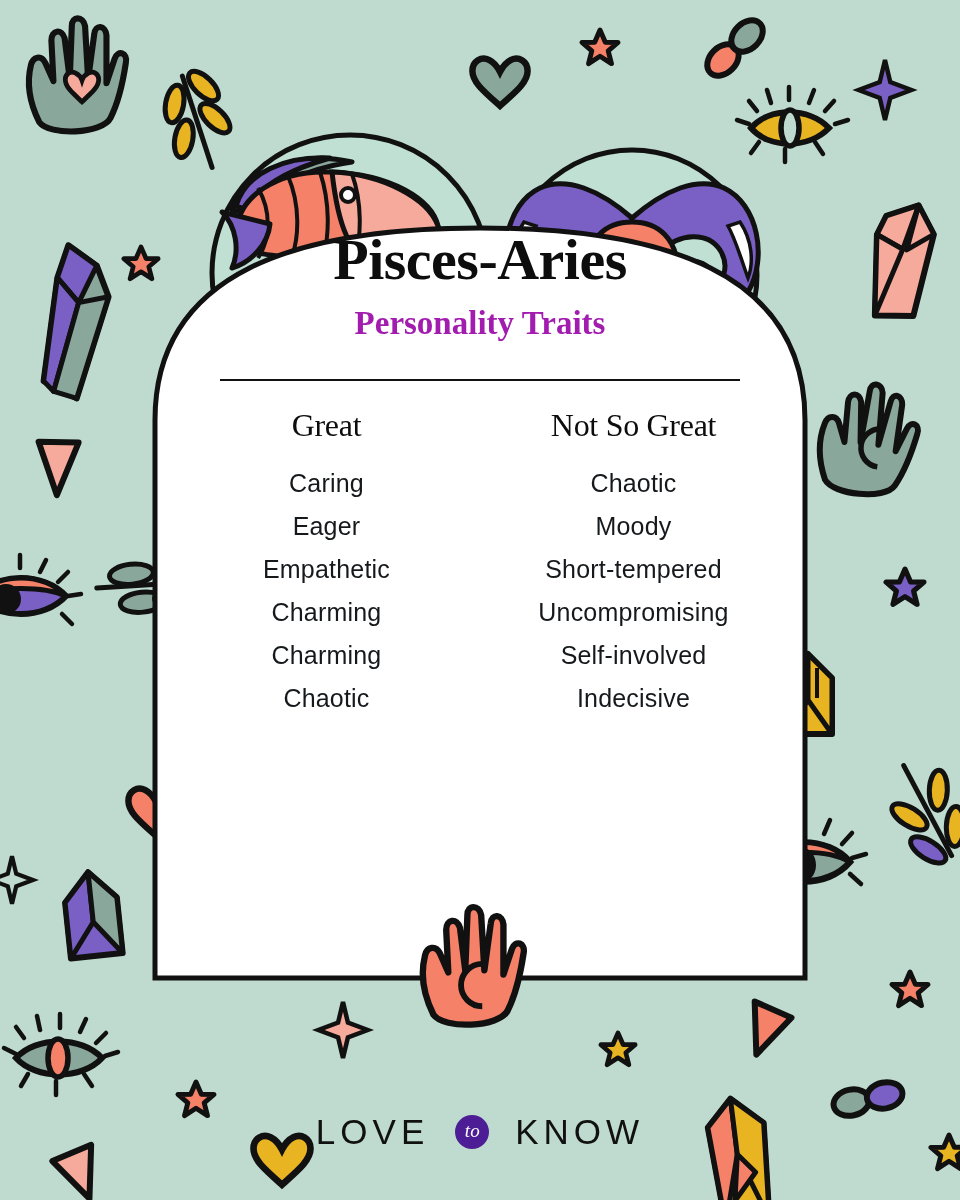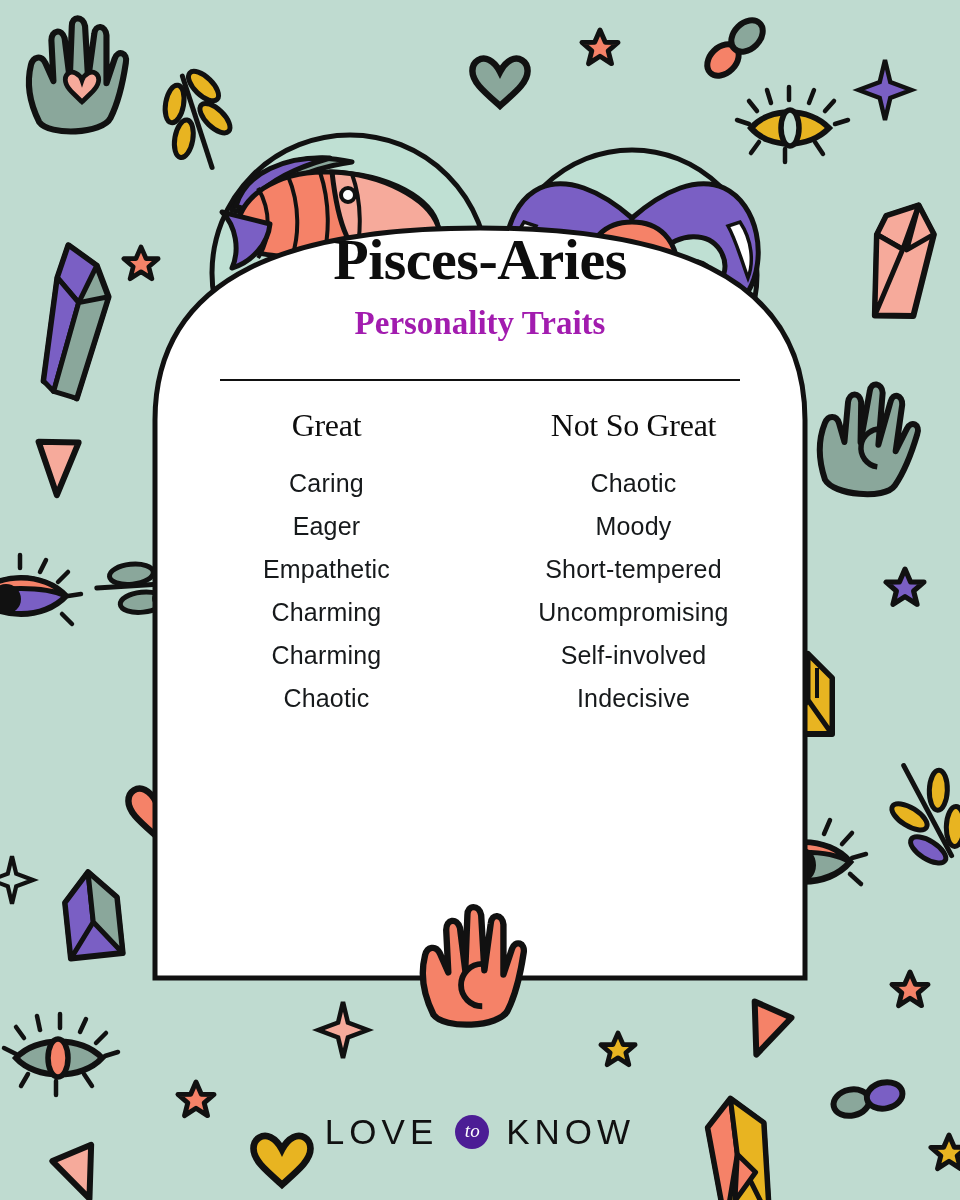--- a/index.html
+++ b/index.html
@@ -57,21 +57,21 @@
     font-size:25px;
     color:#16191b;
     line-height:1.72;
     letter-spacing:0.2px;
   }
 
   
   .logo{
     position:absolute;left:0;top:1112px;width:960px;
     text-align:center;
-    display:flex;align-items:center;justify-content:center;gap:17px;
+    display:flex;align-items:center;justify-content:center;gap:26px;
   }
   .logo-word{
     font-family:"Liberation Sans", sans-serif;
     font-size:35px;
     letter-spacing:5px;
     color:#111;
     font-weight:400;
   }
   .logo-to{
     display:inline-flex;align-items:center;justify-content:center;

